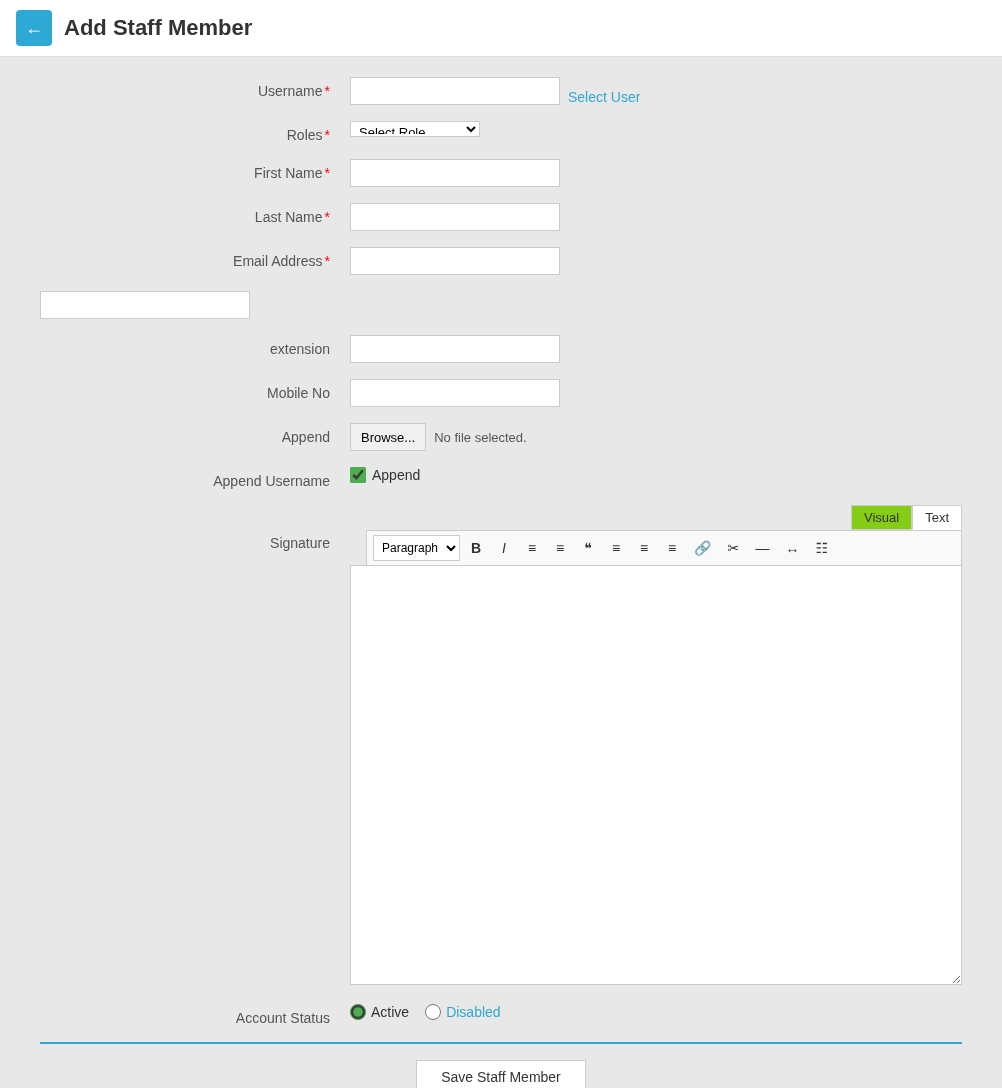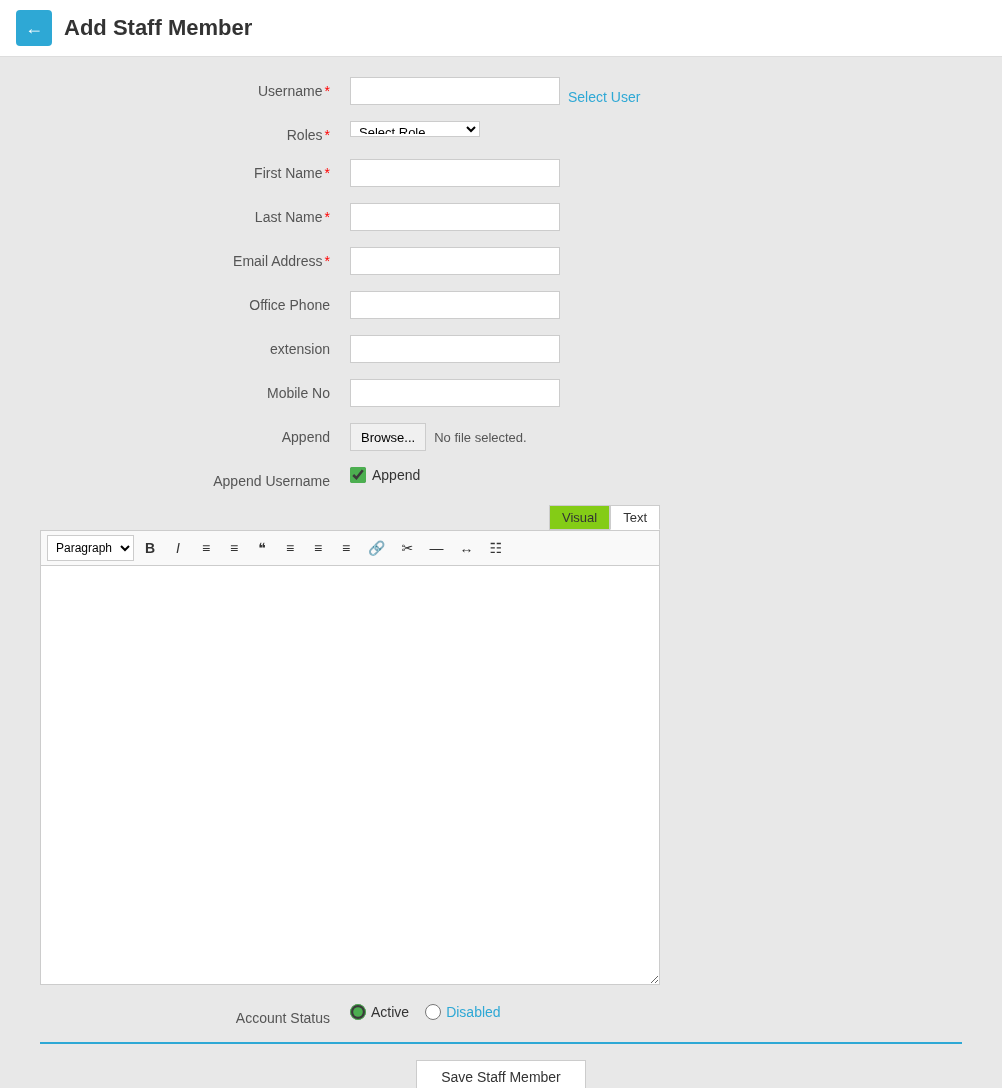--- a/index.html
+++ b/index.html
@@ -132,20 +132,21 @@
     }
     .editor-toolbar {
       background: #f9f9f9;
       border: 1px solid #ccc;
       border-bottom: none;
       padding: 4px 6px;
       display: flex;
       align-items: center;
       gap: 4px;
       flex-wrap: wrap;
+      margin-left: 16px;
     }
     .toolbar-select {
       height: 26px;
       border: 1px solid #ccc;
       background: #fff;
       padding: 2px 4px;
       font-size: 12px;
     }
     .toolbar-btn {
       background: none;
@@ -251,21 +252,20 @@
   </div>
 
   <div class="form-row">
     <div class="form-label">
       <span>Email Address</span><span class="required-star">*</span>
     </div>
     <input type="text" class="form-control" style="">
   </div>
 
   <div class="form-row">
-    <div class="form-label">Office Phone</div>
     <input type="text" class="form-control" style="">
   </div>
 
   <div class="form-row">
     <div class="form-label">extension</div>
     <input type="text" class="form-control" style="">
   </div>
 
   <div class="form-row">
     <div class="form-label">Mobile No</div>
@@ -282,20 +282,21 @@
 
   <div class="form-row">
     <div class="form-label">Append Username</div>
     <label class="append-label">
       <input type="checkbox" class="append-checkbox" checked="" style="">
       <span>Append</span>
     </label>
   </div>
 
   <div class="form-row" style="align-items:flex-start;">
+    <div class="form-label" style="padding-top:30px;">Signature</div>
     <div class="signature-section">
       <div class="editor-tabs">
         <button class="editor-tab">Visual</button>
         <button class="editor-tab active">Text</button>
       </div>
       <div class="editor-toolbar">
         <select class="toolbar-select">
           <option>Paragraph</option>
         </select>
         <button class="toolbar-btn">

